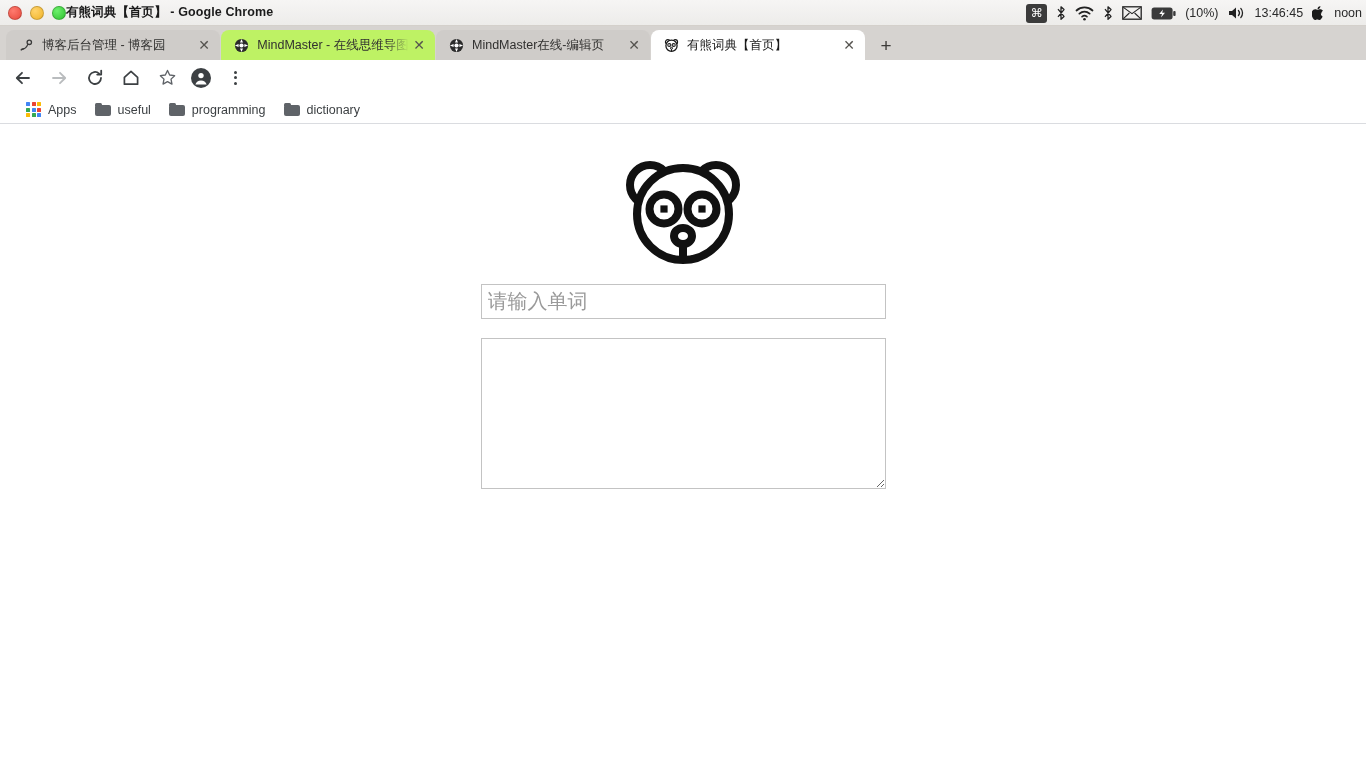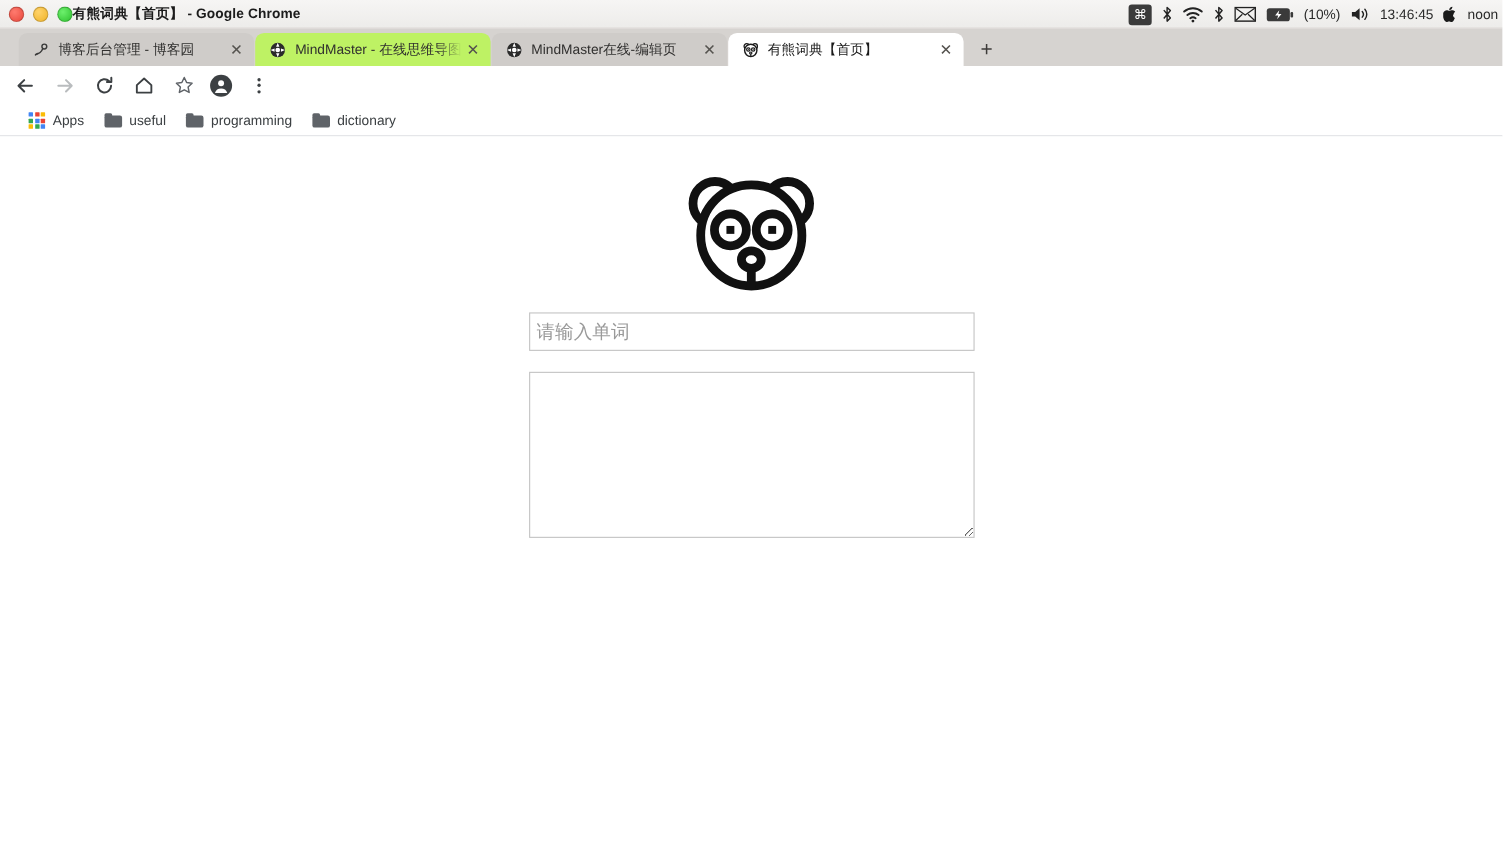--- a/index.html
+++ b/index.html
@@ -46,21 +46,21 @@
   .bt { font-size: 14px; color: #222; }
   .tray-time { font-variant-numeric: tabular-nums; }
   svg.tri { display: block; }
 
   
   .tabstrip {
     height: 34px;
     background: #d6d3d0;
     display: flex;
     align-items: flex-end;
-    padding-left: 17px;
+    padding-left: 6px;
     position: relative;
   }
   .tab {
     position: relative;
     height: 30px;
     width: 214px;
     display: flex; align-items: center;
     padding: 0 6px 0 12px;
     font-size: 12.5px;
     color: #31302f;
@@ -195,21 +195,21 @@
     padding-top: 30px;
   }
   .logo { display: block; }
 
   .field-wrap { display: flex; flex-direction: column; align-items: center; }
   .word-input {
     width: 405px; height: 35px;
     margin-top: 17px;
     padding: 4px 6px;
     font-family: "Liberation Sans", "DejaVu Sans", sans-serif;
-    font-size: 17px;
+    font-size: 20px;
     color: #000;
     background: #fff;
     border: 1px solid #c3c3c3;
     border-radius: 0;
     outline: none;
   }
   .word-input::placeholder { color: #9a9a9a; opacity: 1; }
   .result-area {
     width: 405px; height: 151px;
     margin-top: 19px;

